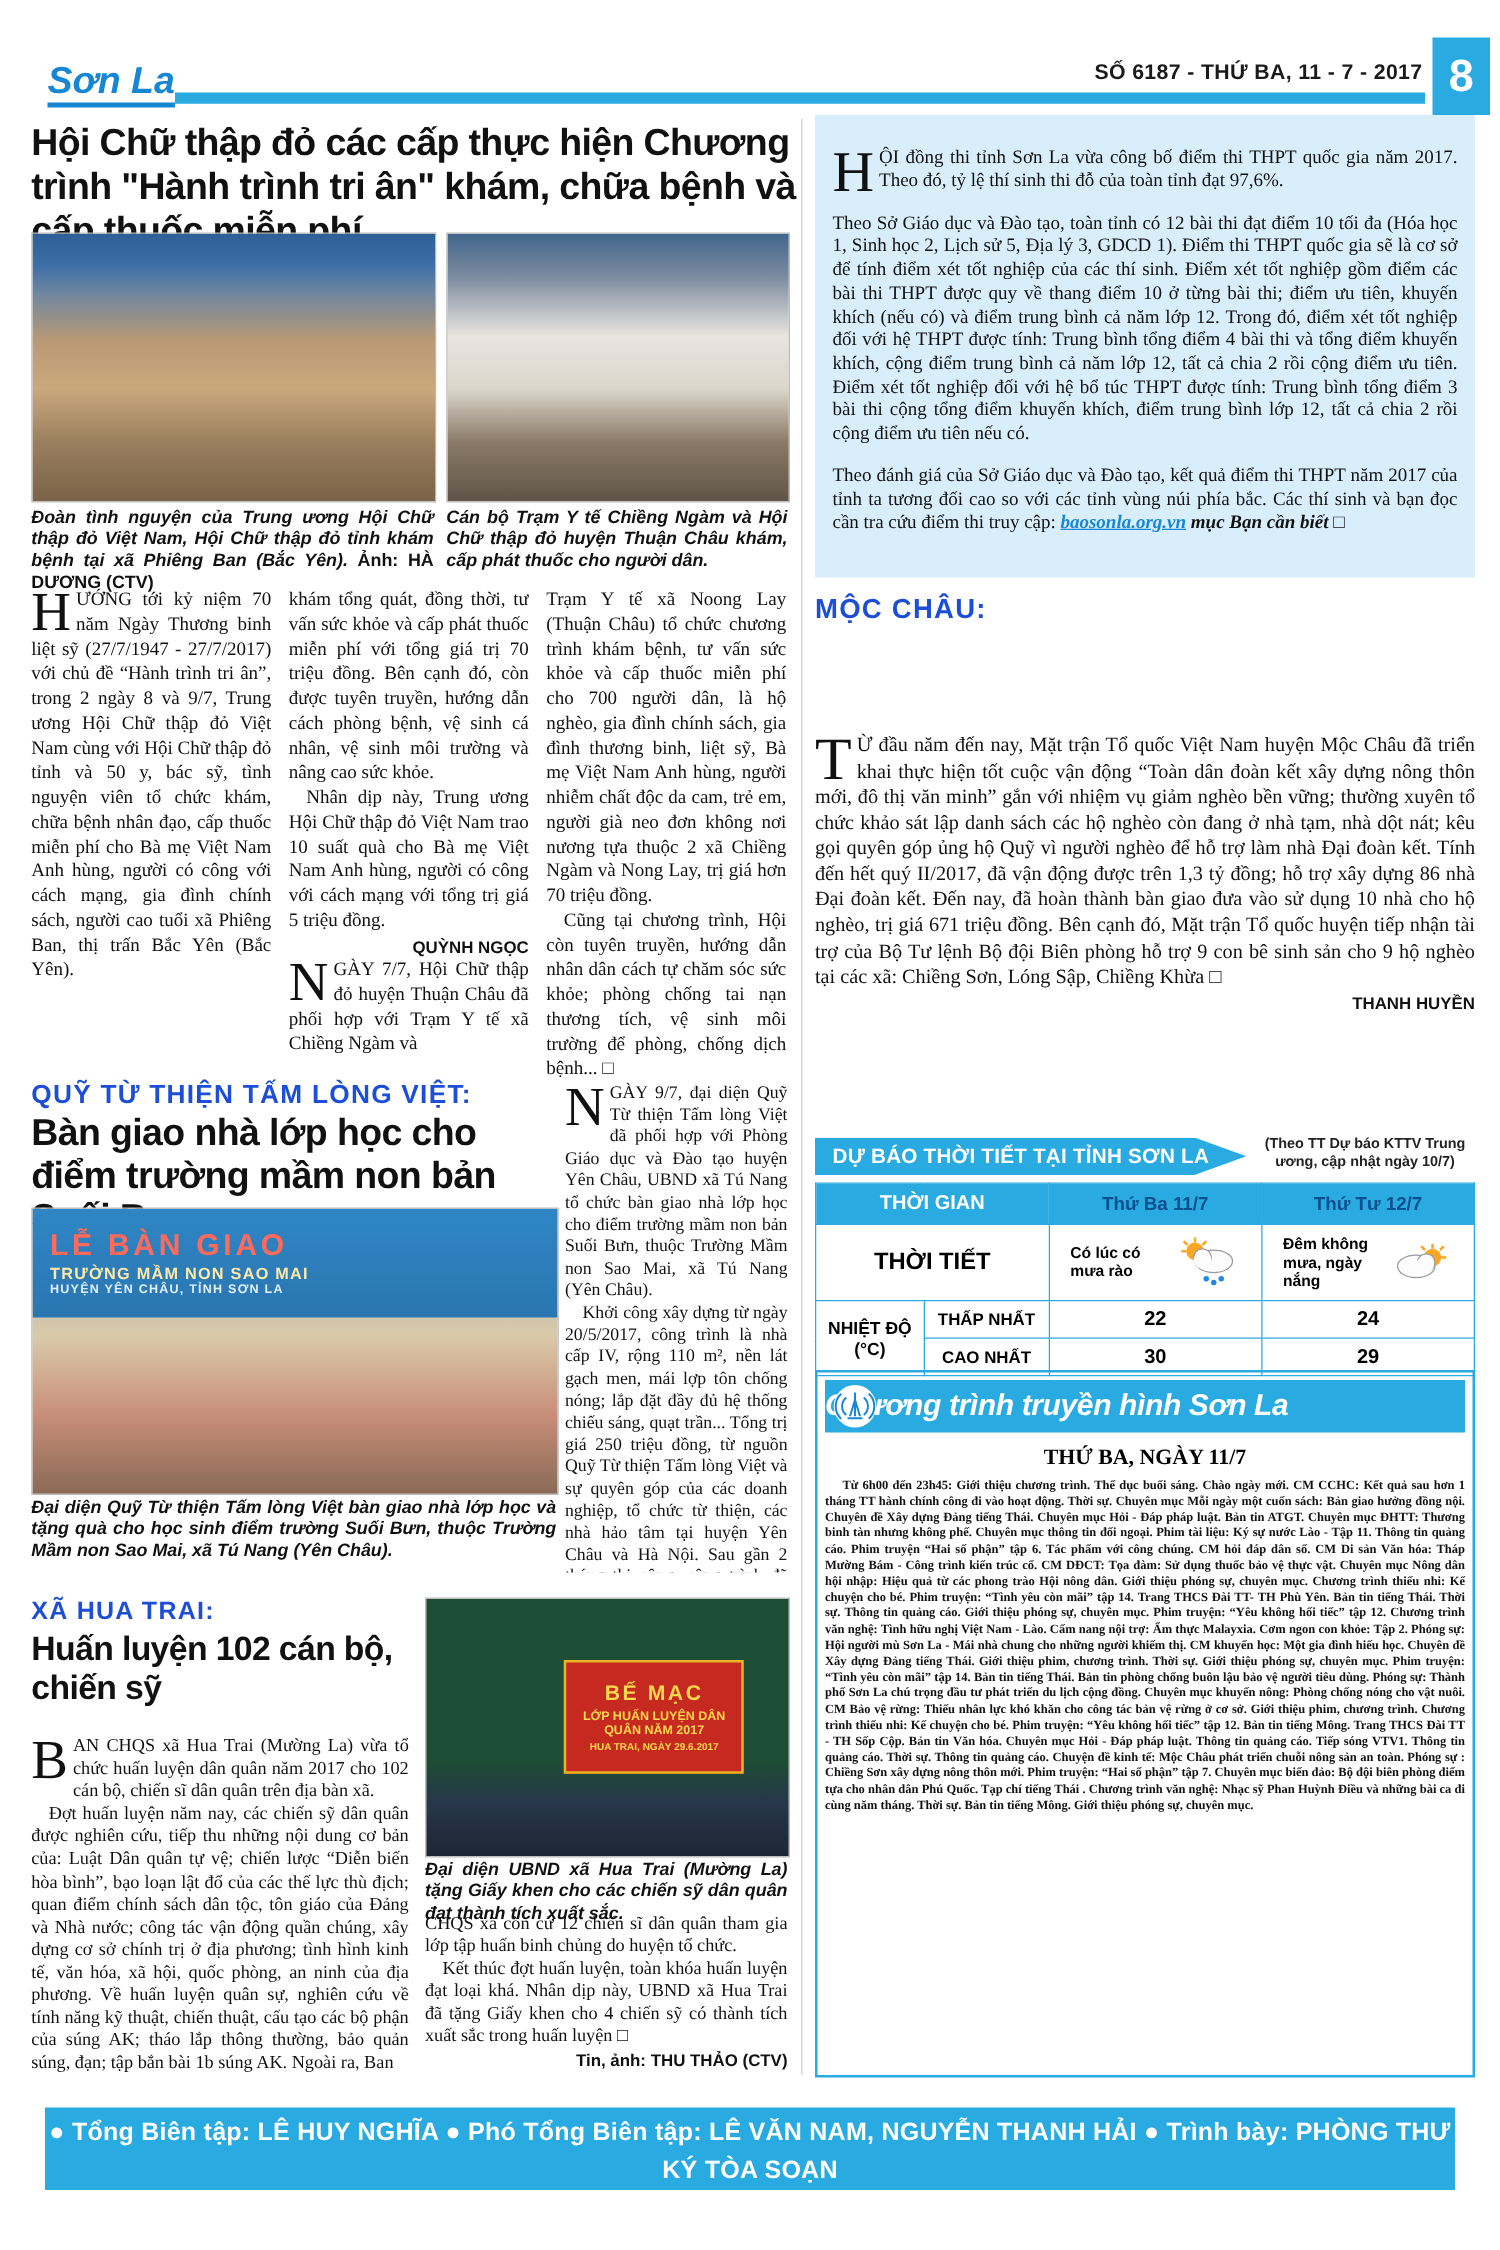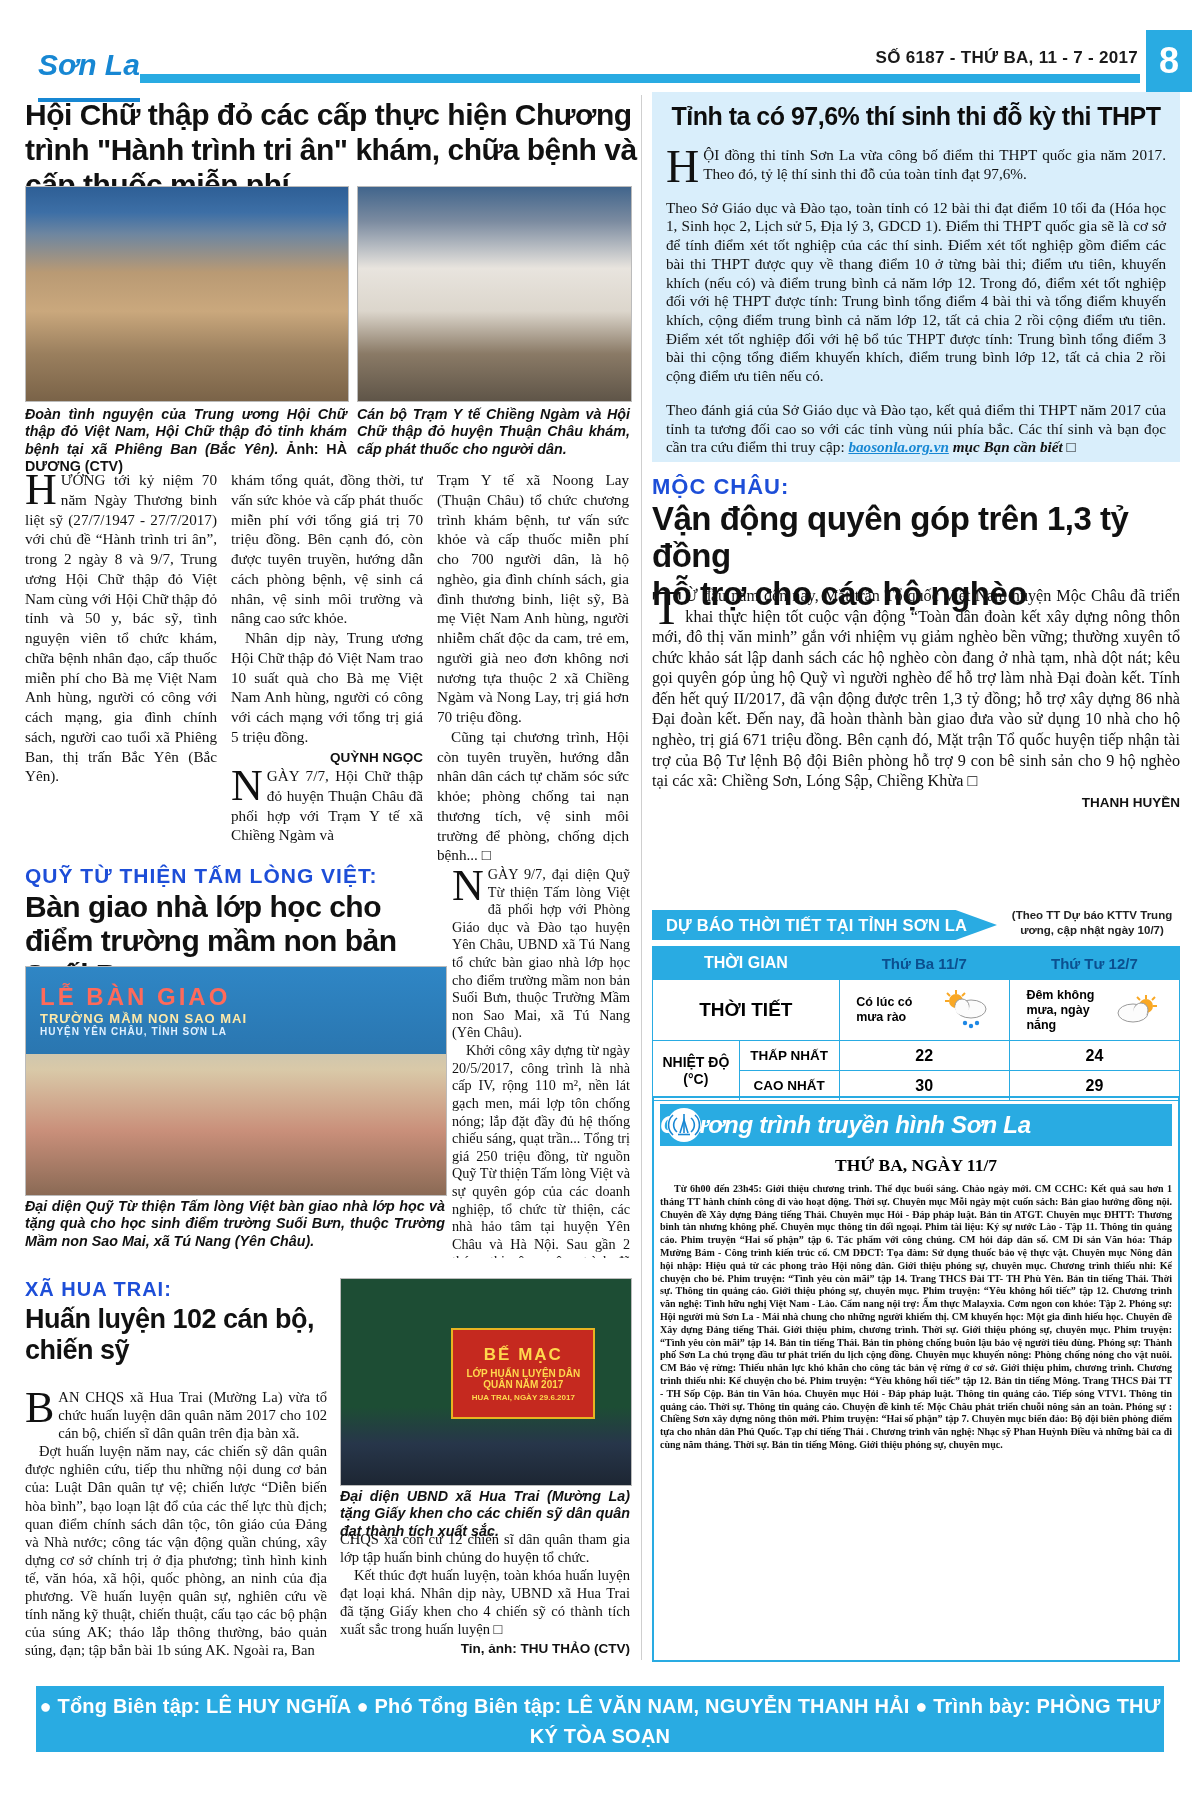--- a/index.html
+++ b/index.html
@@ -2,21 +2,21 @@
 <html><head>
 <meta charset="utf-8">
 <style>
   html,body{margin:0;padding:0;background:#e8e8e8;}
   .page{position:relative;width:1200px;height:1800px;background:#fff;margin:0 auto;
         font-family:"Liberation Sans",sans-serif;overflow:hidden;}
   .abs{position:absolute;}
 
   
   .masthead{left:38px;top:50px;font-size:30px;font-weight:bold;font-style:italic;
-            color:#1787d3;border-bottom:4px solid #1787d3;padding-bottom:18px;line-height:1;}
+            color:#1787d3;border-bottom:4px solid #1787d3;padding-bottom:2px;line-height:1;}
   .toprule{left:140px;top:74px;width:1000px;height:9px;background:#29abe2;}
   .issue-line{right:62px;top:48px;font-size:17px;font-weight:bold;color:#1a1a1a;letter-spacing:.3px;}
   .pagenum{left:1146px;top:30px;width:46px;height:62px;background:#29abe2;color:#fff;
            font-size:36px;font-weight:bold;display:flex;align-items:center;justify-content:center;}
 
   
   .hl{font-weight:bold;color:#111;letter-spacing:-0.5px;}
   .hl1{left:25px;top:98px;width:614px;font-size:30px;line-height:1.16;}
   .kicker{color:#1d4ed8;font-weight:bold;}
   .hl-sb{left:25px;top:890px;width:430px;font-size:30px;line-height:1.13;}
@@ -206,34 +206,29 @@
 
   <div class="body-col c-ht2">
     <p>CHQS xã còn cử 12 chiến sĩ dân quân tham gia lớp tập huấn binh chủng do huyện tổ chức.</p>
     <p class="ind">Kết thúc đợt huấn luyện, toàn khóa huấn luyện đạt loại khá. Nhân dịp này, UBND xã Hua Trai đã tặng Giấy khen cho 4 chiến sỹ có thành tích xuất sắc trong huấn luyện □</p>
     <div class="byline">Tin, ảnh: THU THẢO (CTV)</div>
   </div>
 
   <div class="abs divider"></div>
 
   <div class="abs thpt-box">
-    <div class="thpt-hl">Tỉnh ta có 97,6% thí sinh thi đỗ kỳ thi THPT</div>
     <div class="thpt-body">
       <p><span class="dropcap">H</span><span>ỘI đồng thi tỉnh Sơn La vừa công bố điểm thi THPT quốc gia năm 2017. Theo đó, tỷ lệ thí sinh thi đỗ của toàn tỉnh đạt 97,6%.</span></p>
       <p class="ind">Theo Sở Giáo dục và Đào tạo, toàn tỉnh có 12 bài thi đạt điểm 10 tối đa (Hóa học 1, Sinh học 2, Lịch sử 5, Địa lý 3, GDCD 1). Điểm thi THPT quốc gia sẽ là cơ sở để tính điểm xét tốt nghiệp của các thí sinh. Điểm xét tốt nghiệp gồm điểm các bài thi THPT được quy về thang điểm 10 ở từng bài thi; điểm ưu tiên, khuyến khích (nếu có) và điểm trung bình cả năm lớp 12. Trong đó, điểm xét tốt nghiệp đối với hệ THPT được tính: Trung bình tổng điểm 4 bài thi và tổng điểm khuyến khích, cộng điểm trung bình cả năm lớp 12, tất cả chia 2 rồi cộng điểm ưu tiên. Điểm xét tốt nghiệp đối với hệ bổ túc THPT được tính: Trung bình tổng điểm 3 bài thi cộng tổng điểm khuyến khích, điểm trung bình lớp 12, tất cả chia 2 rồi cộng điểm ưu tiên nếu có.</p>
       <p class="ind"><span>Theo đánh giá của Sở Giáo dục và Đào tạo, kết quả điểm thi THPT năm 2017 của tỉnh ta tương đối cao so với các tỉnh vùng núi phía bắc. Các thí sinh và bạn đọc cần tra cứu điểm thi truy cập: </span><a href="#" class="weblink">baosonla.org.vn</a><span class="after-link"> mục Bạn cần biết □</span></p>
 
     </div>
   </div>
 
   <div class="abs kicker kick-mc">MỘC CHÂU:</div>
-  <div class="abs hl hl-mc">
-    <div>Vận động quyên góp trên 1,3 tỷ đồng</div>
-    <div>hỗ trợ cho các hộ nghèo</div>
-  </div>
   <div class="body-col mc-body">
     <p><span class="dropcap">T</span><span>Ừ đầu năm đến nay, Mặt trận Tổ quốc Việt Nam huyện Mộc Châu đã triển khai thực hiện tốt cuộc vận động “Toàn dân đoàn kết xây dựng nông thôn mới, đô thị văn minh” gắn với nhiệm vụ giảm nghèo bền vững; thường xuyên tổ chức khảo sát lập danh sách các hộ nghèo còn đang ở nhà tạm, nhà dột nát; kêu gọi quyên góp ủng hộ Quỹ vì người nghèo để hỗ trợ làm nhà Đại đoàn kết. Tính đến hết quý II/2017, đã vận động được trên 1,3 tỷ đồng; hỗ trợ xây dựng 86 nhà Đại đoàn kết. Đến nay, đã hoàn thành bàn giao đưa vào sử dụng 10 nhà cho hộ nghèo, trị giá 671 triệu đồng. Bên cạnh đó, Mặt trận Tổ quốc huyện tiếp nhận tài trợ của Bộ Tư lệnh Bộ đội Biên phòng hỗ trợ 9 con bê sinh sản cho 9 hộ nghèo tại các xã: Chiềng Sơn, Lóng Sập, Chiềng Khừa □</span></p>
     <div class="byline">THANH HUYỀN</div>
   </div>
 
   <div class="abs w-banner">DỰ BÁO THỜI TIẾT TẠI TỈNH SƠN LA</div>
   <div class="abs w-note">(Theo TT Dự báo KTTV Trung ương, cập nhật ngày 10/7)</div>
 
   <table class="w-table">
     <tbody>

